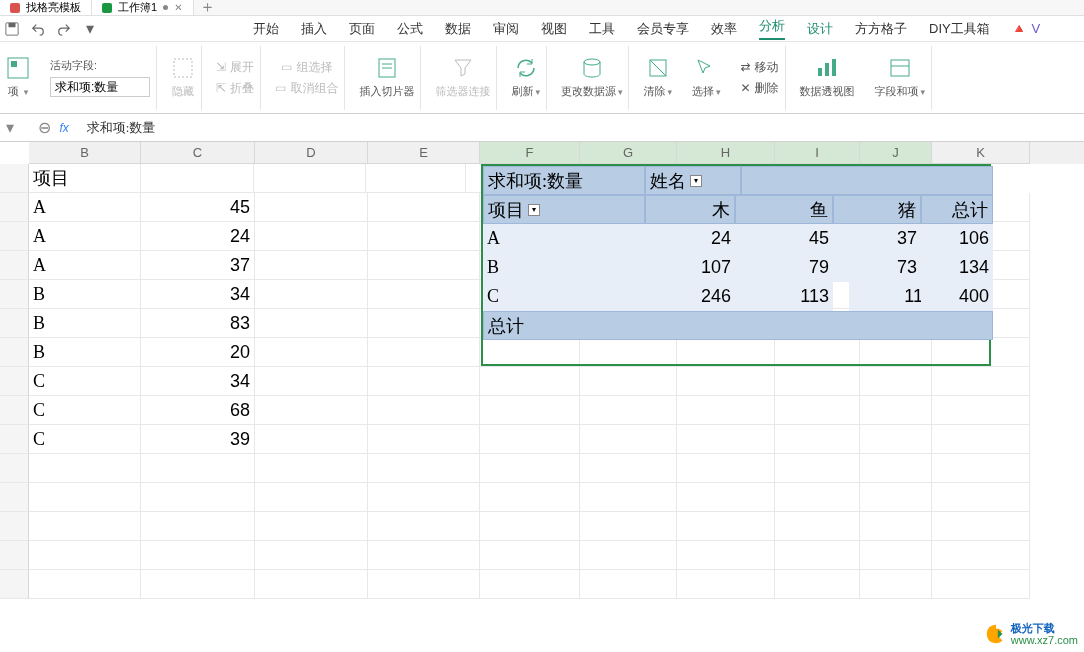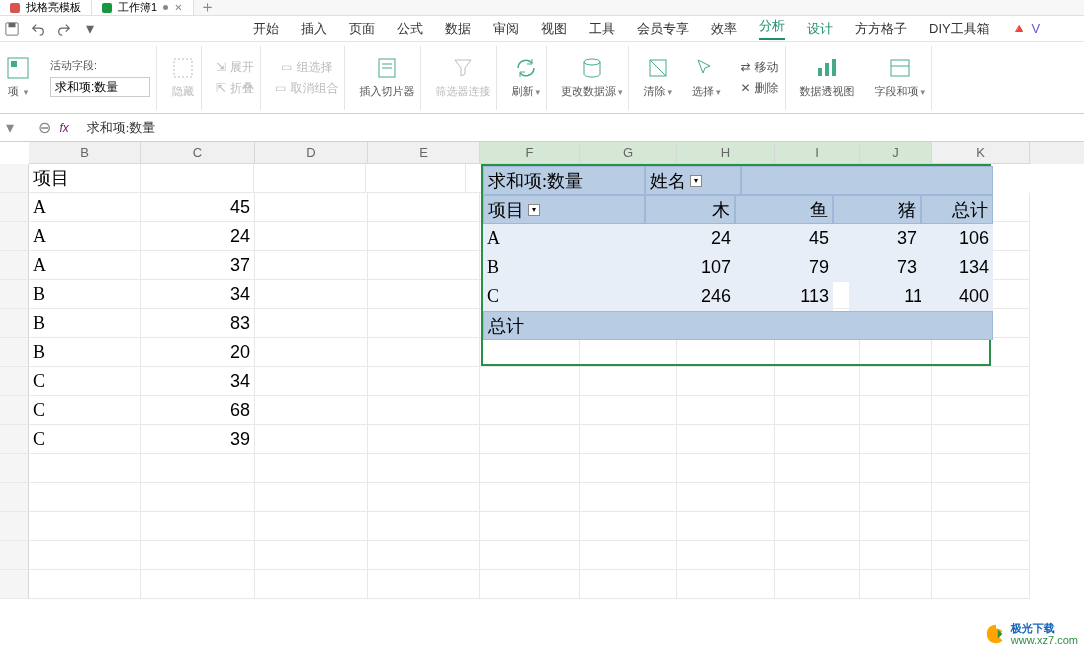--- a/index.html
+++ b/index.html
@@ -24,21 +24,21 @@
 .ribbon-group.norule{border-right:none}
 .rg-label{font-size:11px;color:#555}
 .rg-icon{width:24px;height:24px;color:#4a8}
 .rg-small{display:flex;align-items:center;gap:4px;font-size:12px;color:#555}
 .rg-small.disabled{color:#bbb}
 .field-box{display:flex;flex-direction:column;gap:4px;font-size:11px;color:#555}
 .field-input{width:100px;height:20px;border:1px solid #ccc;font-size:12px;padding:0 4px}
 .dropdown-arrow{font-size:9px;color:#888;margin-left:2px}
 .formula-bar{height:28px;background:#fff;border-bottom:1px solid #d0d0d0;display:flex;align-items:center;padding:0 6px;gap:8px}
 .name-box{width:24px;display:flex;align-items:center;color:#888}
-.fx-label{font-size:12px;font-style:italic;color:#701a75}
+.fx-label{font-size:12px;font-style:italic;color:#3b82f6}
 .formula-content{font-size:13px;color:#333;font-family:"SimSun"}
 .sheet{position:relative;background:#fff}
 .col-headers{display:flex;height:22px;background:#f0f0f0;margin-left:29px}
 .col-h{border-right:1px solid #d8d8d8;border-bottom:1px solid #d8d8d8;text-align:center;font-size:13px;color:#666;line-height:21px}
 .col-h.sel{background:#d5e8d5}
 .grid{position:relative}
 .row{display:flex;height:29px}
 .row-h{width:29px;background:#f5f5f5;border-right:1px solid #d8d8d8;border-bottom:1px solid #e8e8e8}
 .cell{border-right:1px solid #e8e8e8;border-bottom:1px solid #e8e8e8;font-size:18px;font-family:"SimSun";padding:2px 4px;display:flex;align-items:center}
 .cell.num{justify-content:flex-end;font-family:Arial,sans-serif}

